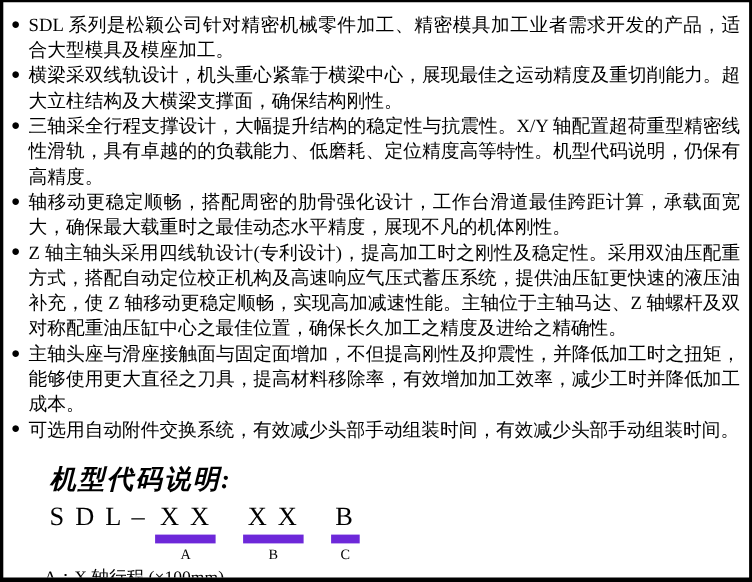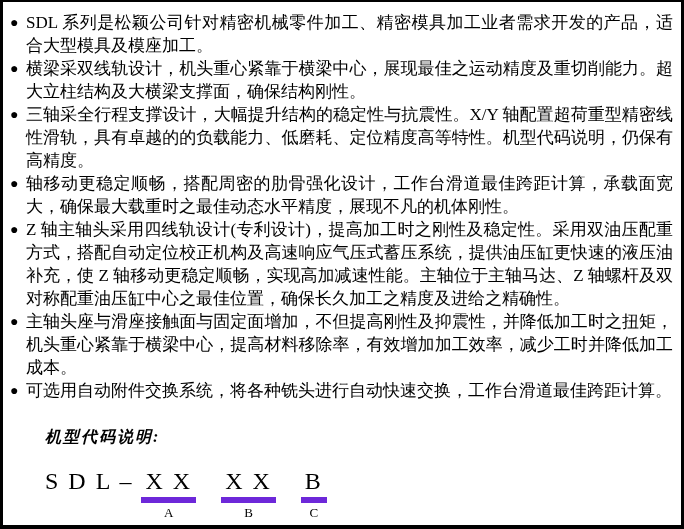--- a/index.html
+++ b/index.html
@@ -37,52 +37,52 @@
   .para-text {
     flex: 1;
     text-align: justify;
   }
 
   .code-section {
     margin: 22px 0 0 42px;
   }
 
   .code-title {
-    font-size: 16px;
+    font-size: 24px;
     line-height: 26px;
     font-weight: bold;
     font-style: italic;
     letter-spacing: 2px;
   }
 
   .code-line {
     display: flex;
     align-items: flex-start;
-    margin-top: 17px;
+    margin-top: 6px;
     font-size: 24px;
     line-height: 28px;
   }
 
   .code-prefix {
     white-space: pre;
     letter-spacing: 2px;
   }
 
   .code-group {
     display: inline-flex;
     flex-direction: column;
     align-items: center;
     margin-right: 25px;
   }
 
   .code-value {
     white-space: pre;
     letter-spacing: 2px;
     padding: 0 4px 2px 4px;
-    border-bottom: 6px solid #6d28d9;
+    border-bottom: 8px solid #6d28d9;
   }
 
   .code-group-label {
     font-size: 13px;
     line-height: 15px;
     margin-top: 2px;
   }
 
   .legend {
     margin-top: 4px;
@@ -116,25 +116,25 @@
     <div class="para">
       <span class="bullet">●</span>
       <span class="para-text">轴移动更稳定顺畅，搭配周密的肋骨强化设计，工作台滑道最佳跨距计算，承载面宽大，确保最大载重时之最佳动态水平精度，展现不凡的机体刚性。</span>
     </div>
     <div class="para">
       <span class="bullet">●</span>
       <span class="para-text">Z 轴主轴头采用四线轨设计(专利设计)，提高加工时之刚性及稳定性。采用双油压配重方式，搭配自动定位校正机构及高速响应气压式蓄压系统，提供油压缸更快速的液压油补充，使 Z 轴移动更稳定顺畅，实现高加减速性能。主轴位于主轴马达、Z 轴螺杆及双对称配重油压缸中心之最佳位置，确保长久加工之精度及进给之精确性。</span>
     </div>
     <div class="para">
       <span class="bullet">●</span>
-      <span class="para-text">主轴头座与滑座接触面与固定面增加，不但提高刚性及抑震性，并降低加工时之扭矩，机头重心紧靠于横梁中心，提高材料移除率，有效增加加工效率，减少工时并降低加工成本。</span>
+      <span class="para-text">主轴头座与滑座接触面与固定面增加，不但提高刚性及抑震性，并降低加工时之扭矩，能够使用更大直径之刀具，提高材料移除率，有效增加加工效率，减少工时并降低加工成本。</span>
     </div>
     <div class="para">
       <span class="bullet">●</span>
-      <span class="para-text">可选用自动附件交换系统，将各种铣头进行自动快速交换，工作台滑道最佳跨距计算。</span>
+      <span class="para-text">可选用自动附件交换系统，有效减少头部手动组装时间，有效减少头部手动组装时间。</span>
     </div>
   </div>
 
   <div class="code-section">
     <div class="code-title">机型代码说明:</div>
 
     <div class="code-line">
       <span class="code-prefix">S D L – </span>
       <span class="code-group">
         <span class="code-value">X X</span>

